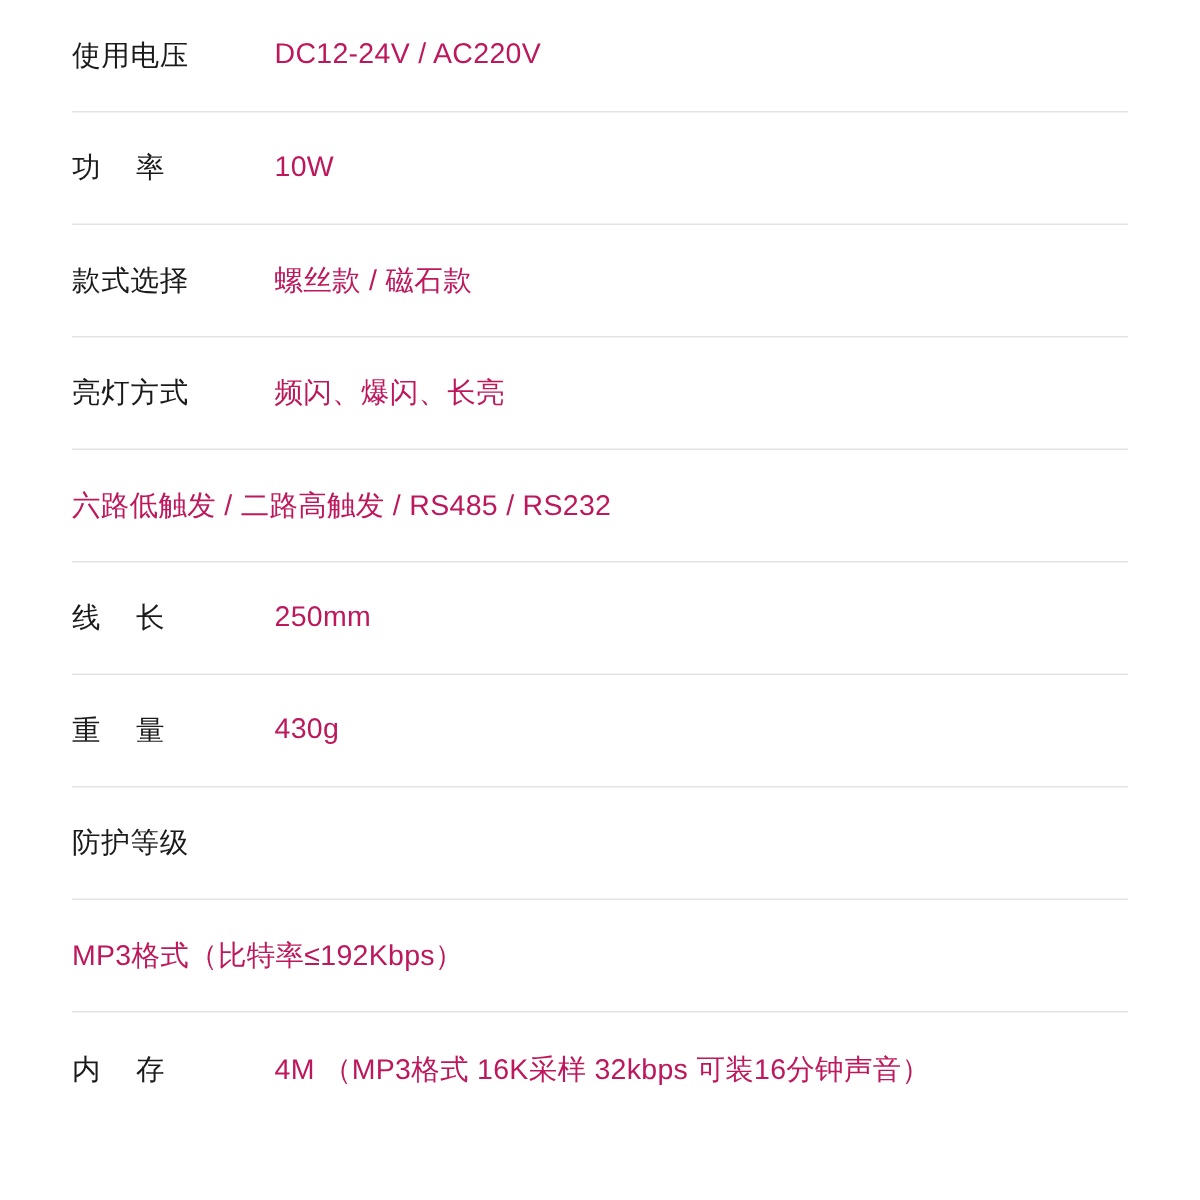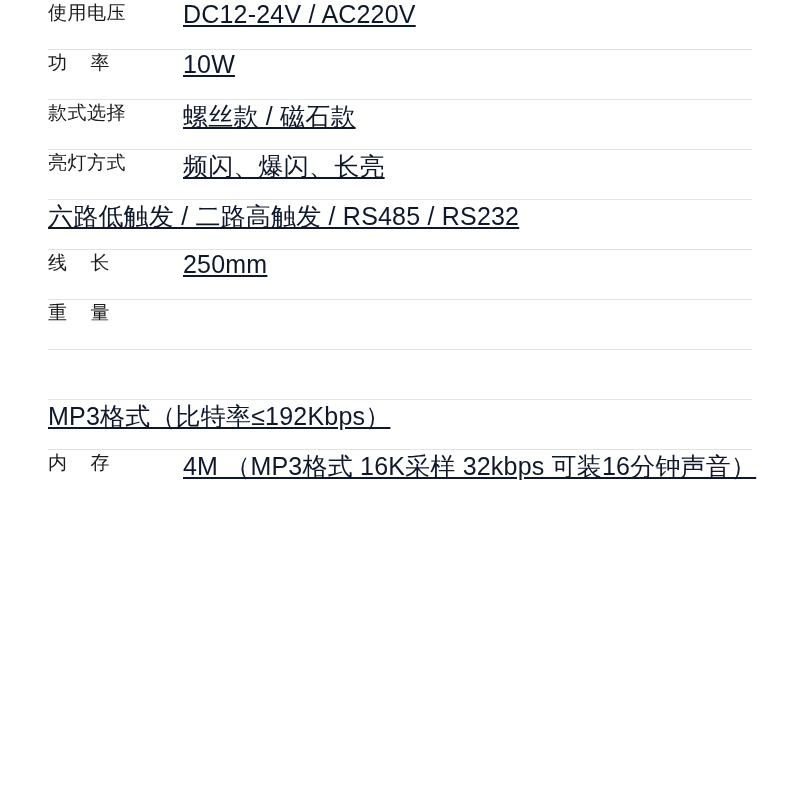--- a/index.html
+++ b/index.html
@@ -17,43 +17,43 @@
   .spec-sheet {
     width: 800px;
     height: 800px;
     box-sizing: border-box;
     padding: 0 48px;
     display: flex;
     flex-direction: column;
     justify-content: flex-start;
   }
   .spec-row {
-    height: 50px;
+    height: 75px;
     display: flex;
+    align-items: center;
     border-bottom: 1px solid #e3e3e3;
     box-sizing: border-box;
   }
   .spec-row:last-child {
     border-bottom: none;
   }
   .spec-label {
     width: 135px;
     flex: 0 0 135px;
     font-size: 19px;
     color: #1a1a1a;
     letter-spacing: 0.5px;
     white-space: pre;
   }
   .spec-value {
     flex: 1 1 auto;
-    font-size: 25px;
-    color: #0f172a;
+    font-size: 19px;
+    color: #be185d;
     letter-spacing: 0.2px;
     white-space: nowrap;
-    text-decoration: underline;
   }
 </style>
 </head>
 <body>
 
 <div class="spec-sheet">
 
   <div class="spec-row">
     <div class="spec-label">使用电压</div>
     <div class="spec-value">DC12-24V / AC220V</div>
@@ -79,23 +79,25 @@
   </div>
 
 
   <div class="spec-row">
     <div class="spec-label">线    长</div>
     <div class="spec-value">250mm</div>
   </div>
 
   <div class="spec-row">
     <div class="spec-label">重    量</div>
+    <div class="spec-value">430g</div>
   </div>
 
   <div class="spec-row">
+    <div class="spec-label">防护等级</div>
   </div>
 
   <div class="spec-row">
     <div class="spec-value">MP3格式（比特率≤192Kbps）</div>
   </div>
 
   <div class="spec-row">
     <div class="spec-label">内    存</div>
     <div class="spec-value">4M （MP3格式 16K采样 32kbps 可装16分钟声音）</div>
   </div>

